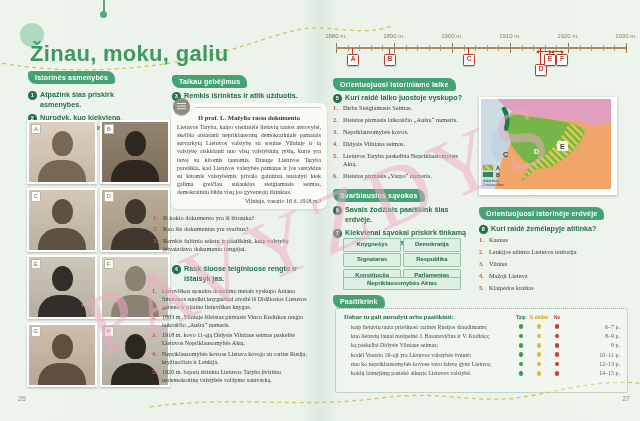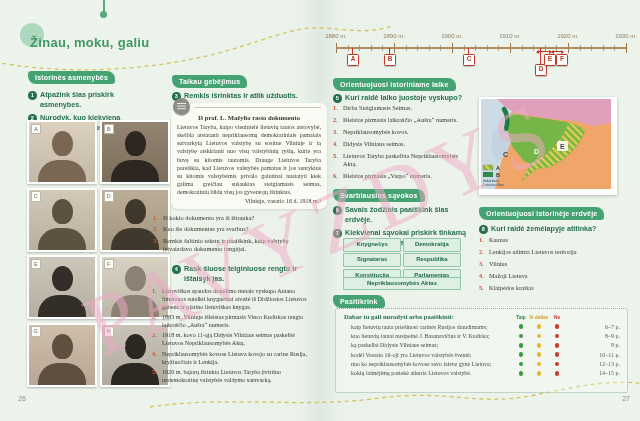--- a/index.html
+++ b/index.html
@@ -5,21 +5,21 @@
   html,body{margin:0;padding:0;}
   body{width:640px;height:421px;overflow:hidden;font-family:"Liberation Serif",serif;background:#e3ece3;}
   .spread{position:absolute;left:0;top:0;width:640px;height:421px;overflow:hidden;
     background:linear-gradient(90deg,#edf4ec 0%,#eaf2ea 47%,#dfe9e0 50%,#eaf2ea 53%,#edf4ec 100%);}
   .deco{position:absolute;left:0;top:0;z-index:1;pointer-events:none;}
 
   
   .top-line{position:absolute;left:103px;top:0;width:2px;height:12px;background:#56a97a;z-index:2;}
   .top-dot{position:absolute;left:100px;top:11px;width:7px;height:7px;border-radius:50%;background:#56a97a;z-index:2;}
   .title-circle{position:absolute;left:20px;top:23px;width:24px;height:24px;border-radius:50%;background:#7cc29b;opacity:.55;z-index:2;}
-  .page-title{position:absolute;left:30px;top:26px;z-index:3;font-family:"Liberation Sans",sans-serif;font-weight:bold;font-size:13px;letter-spacing:.3px;color:var(--title-green,#3f9862);}
+  .page-title{position:absolute;left:30px;top:26px;z-index:3;font-family:"Liberation Sans",sans-serif;font-weight:bold;font-size:22px;letter-spacing:.3px;color:var(--title-green,#3f9862);}
 
   
   .pill{position:absolute;z-index:3;background:var(--accent,#45a272);color:#fff;font-family:"Liberation Sans",sans-serif;font-weight:bold;font-size:7px;line-height:13px;height:13px;padding:0 7px;border-radius:3px 8px 3px 8px;letter-spacing:.2px;white-space:nowrap;}
   .p-personalities{left:28px;top:71px;}
   .p-apply{left:172px;top:75px;}
   .p-time{left:333px;top:78px;}
   .p-concepts{left:333px;top:189px;}
   .p-space{left:479px;top:207px;}
   .p-check{left:333px;top:295px;}
 

